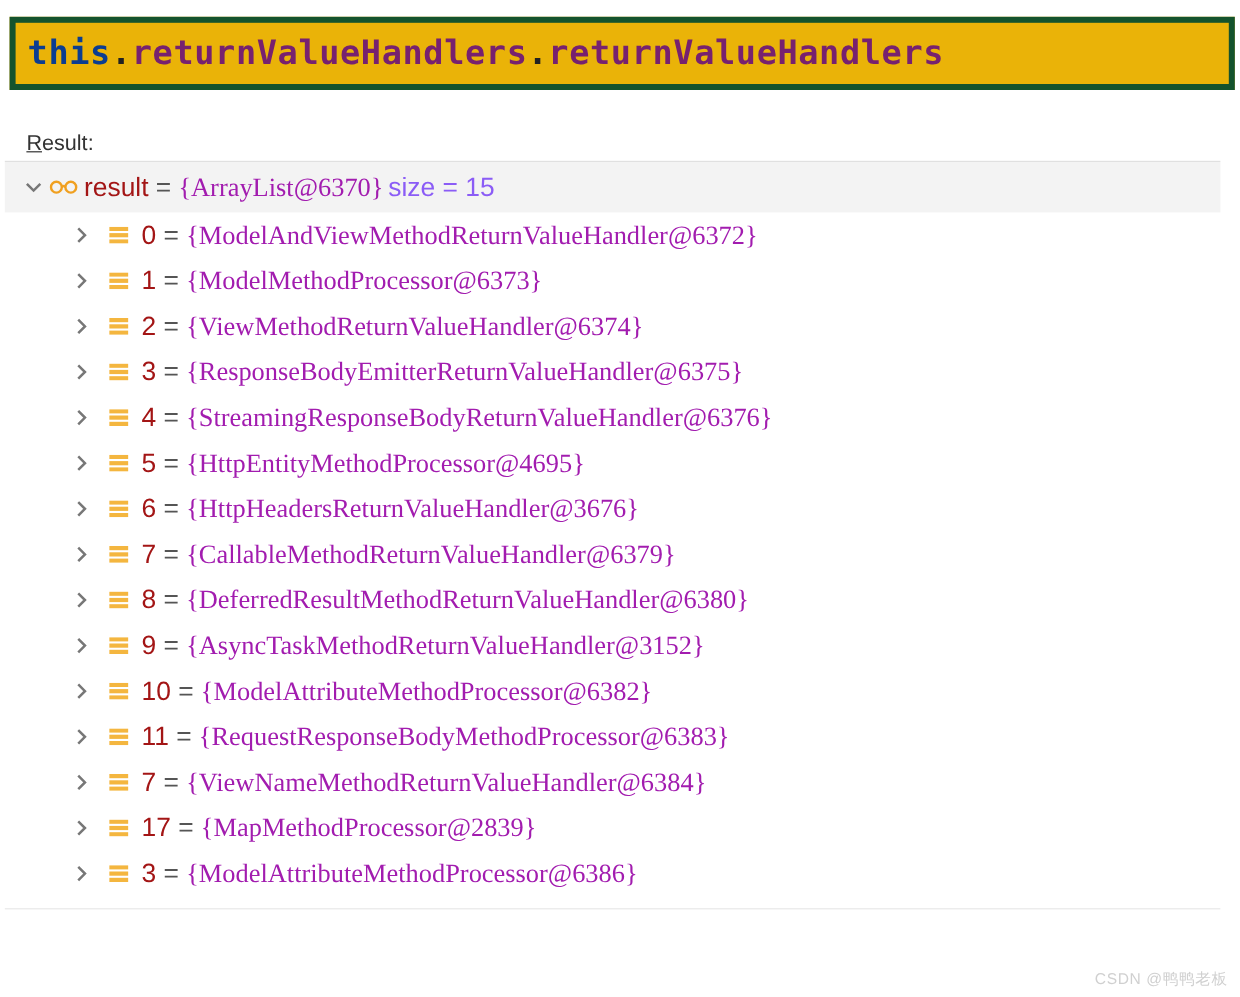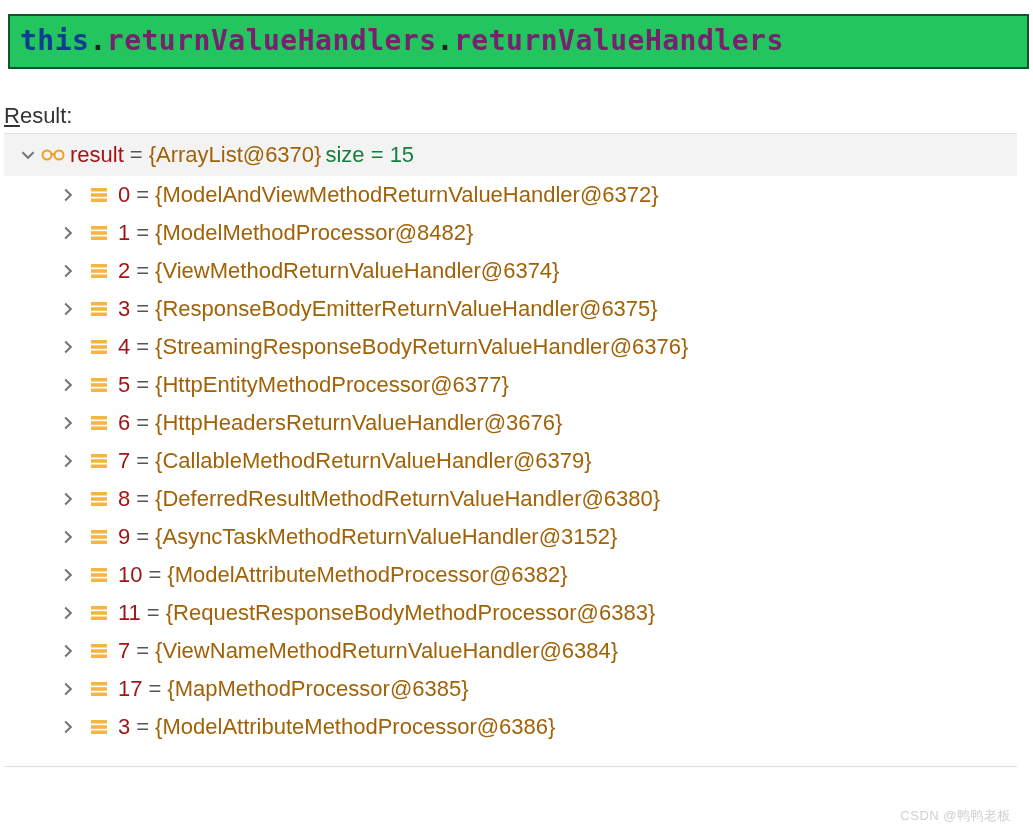--- a/index.html
+++ b/index.html
@@ -6,45 +6,45 @@
   html, body {
     margin: 0; padding: 0;
     font-family: "Segoe UI", "Helvetica Neue", Arial, sans-serif;
     background: #ffffff;
     color: #333;
     width: 1033px;
   }
   .mono { font-family: "Consolas", "Menlo", "DejaVu Sans Mono", monospace; }
   .expr-box {
     margin: 14px 4px 0 8px;
-    border: 2px solid #14532d;
-    background: #22c55e;
+    border: 5px solid #14532d;
+    background: #eab308;
     padding: 8px 10px 10px 10px;
   }
   .expr-text {
     font-size: 28px;
     font-weight: 600;
     letter-spacing: 0.5px;
     white-space: nowrap;
   }
   .kw { color: #0b3d91; }
   .dot { color: #222; }
   .prop { color: #77216f; }
   .section-label {
-    margin: 34px 0 4px 4px;
-    font-size: 22px;
+    margin: 34px 0 4px 22px;
+    font-size: 18px;
     color: #333;
   }
   .section-label .u { text-decoration: underline; }
   .tree {
     border: 1px solid #e0e0e0;
     border-left: none;
     border-right: none;
     margin: 0 16px 0 4px;
-    padding-bottom: 20px;
+    padding-bottom: 10px;
   }
   .row {
     display: flex;
     align-items: center;
     font-size: 22px;
     padding: 6px 0 6px 0;
   }
   .row.root {
     background: #f3f3f3;
     padding-top: 8px;
@@ -68,26 +68,26 @@
   .glasses-icon svg { width: 24px; height: 14px; }
   .obj-icon {
     width: 18px; height: 16px;
     display: inline-flex; align-items: center; justify-content: center;
     margin: 0 10px 0 4px;
     flex-shrink: 0;
   }
   .obj-icon svg { width: 16px; height: 14px; }
   .varname { color: #a31515; font-weight: 500; }
   .eq { color: #555; margin: 0 6px; }
-  .objval { color: #a16207; }
+  .objval { color: #a21caf; font-family: Liberation Serif, serif; }
   .idx { color: #a31515; font-weight: 500; }
-  .sizelbl { color: #15803d; margin-left: 4px; }
+  .sizelbl { color: #8b5cf6; margin-left: 4px; }
   .watermark {
     position: fixed;
-    right: 22px; bottom: 6px;
+    right: 10px; bottom: 6px;
     font-size: 13px;
     color: #d0d0d0;
     letter-spacing: 0.5px;
     pointer-events: none;
   }
 </style>
 </head>
 <body>
 
 <div class="expr-box">
@@ -152,21 +152,21 @@
         <span class="spacer" style="width:8px"></span>
         <span class="obj-icon">
           <svg viewBox="0 0 16 14">
             <rect x="0" y="0" width="16" height="3.5" fill="#f4b63f"></rect>
             <rect x="0" y="5.25" width="16" height="3.5" fill="#f4b63f"></rect>
             <rect x="0" y="10.5" width="16" height="3.5" fill="#f4b63f"></rect>
           </svg>
         </span>
         <span class="idx">1</span>
         <span class="eq"> = </span>
-        <span class="objval">{ModelMethodProcessor@8482}</span>
+        <span class="objval">{ModelMethodProcessor@6373}</span>
       </div>
       <div class="row">
         <span class="spacer" style="width:54px"></span>
         <span class="chev">
           <svg viewBox="0 0 10 10">
             <path d="M3 1 L7 5 L3 9" fill="none" stroke="#777" stroke-width="1.5"></path>
           </svg>
         </span>
         <span class="spacer" style="width:8px"></span>
         <span class="obj-icon">
@@ -228,21 +228,21 @@
         <span class="spacer" style="width:8px"></span>
         <span class="obj-icon">
           <svg viewBox="0 0 16 14">
             <rect x="0" y="0" width="16" height="3.5" fill="#f4b63f"></rect>
             <rect x="0" y="5.25" width="16" height="3.5" fill="#f4b63f"></rect>
             <rect x="0" y="10.5" width="16" height="3.5" fill="#f4b63f"></rect>
           </svg>
         </span>
         <span class="idx">5</span>
         <span class="eq"> = </span>
-        <span class="objval">{HttpEntityMethodProcessor@6377}</span>
+        <span class="objval">{HttpEntityMethodProcessor@4695}</span>
       </div>
       <div class="row">
         <span class="spacer" style="width:54px"></span>
         <span class="chev">
           <svg viewBox="0 0 10 10">
             <path d="M3 1 L7 5 L3 9" fill="none" stroke="#777" stroke-width="1.5"></path>
           </svg>
         </span>
         <span class="spacer" style="width:8px"></span>
         <span class="obj-icon">
@@ -380,21 +380,21 @@
         <span class="spacer" style="width:8px"></span>
         <span class="obj-icon">
           <svg viewBox="0 0 16 14">
             <rect x="0" y="0" width="16" height="3.5" fill="#f4b63f"></rect>
             <rect x="0" y="5.25" width="16" height="3.5" fill="#f4b63f"></rect>
             <rect x="0" y="10.5" width="16" height="3.5" fill="#f4b63f"></rect>
           </svg>
         </span>
         <span class="idx">17</span>
         <span class="eq"> = </span>
-        <span class="objval">{MapMethodProcessor@6385}</span>
+        <span class="objval">{MapMethodProcessor@2839}</span>
       </div>
       <div class="row">
         <span class="spacer" style="width:54px"></span>
         <span class="chev">
           <svg viewBox="0 0 10 10">
             <path d="M3 1 L7 5 L3 9" fill="none" stroke="#777" stroke-width="1.5"></path>
           </svg>
         </span>
         <span class="spacer" style="width:8px"></span>
         <span class="obj-icon">

